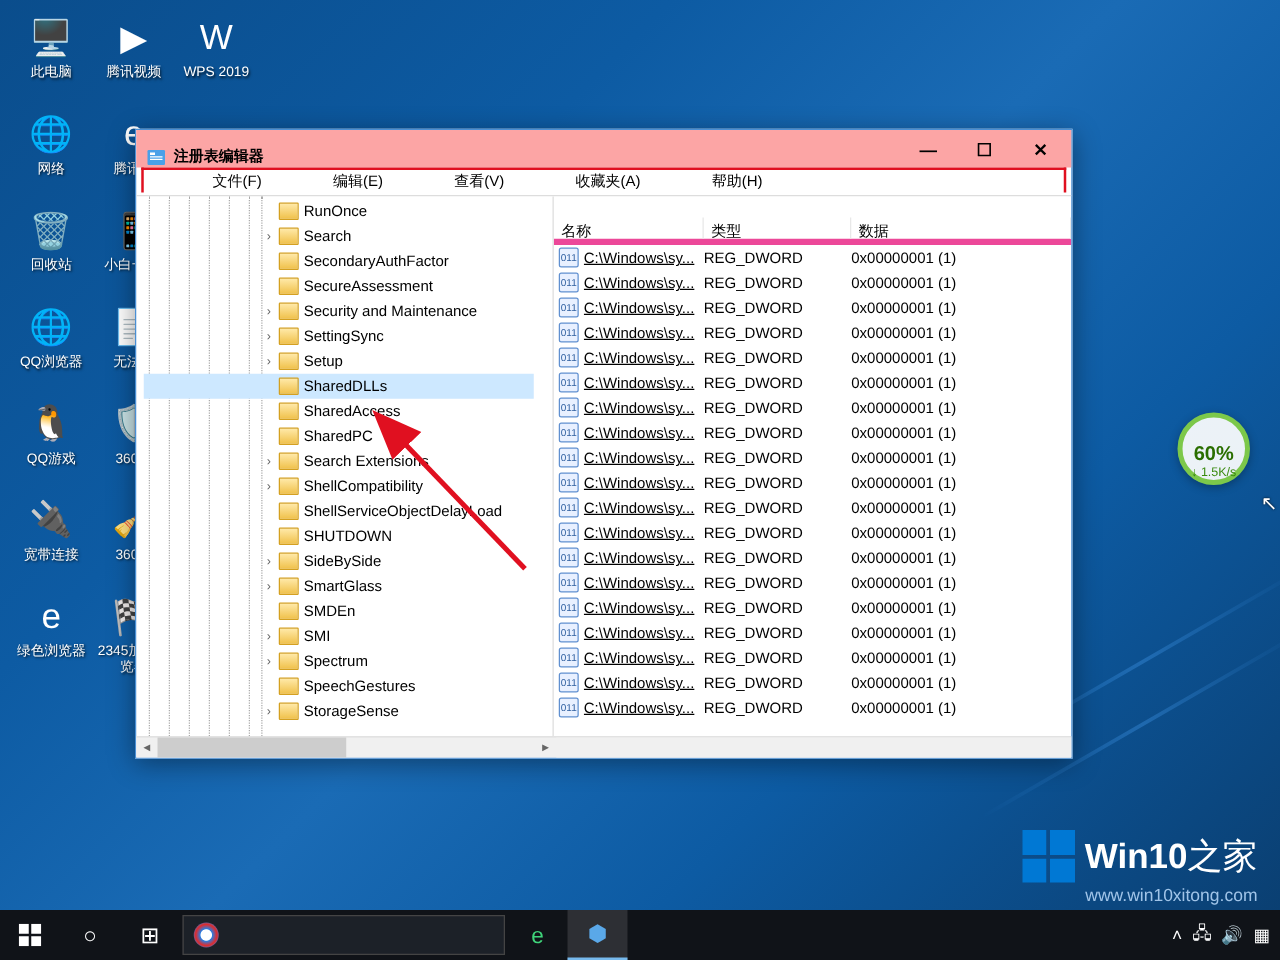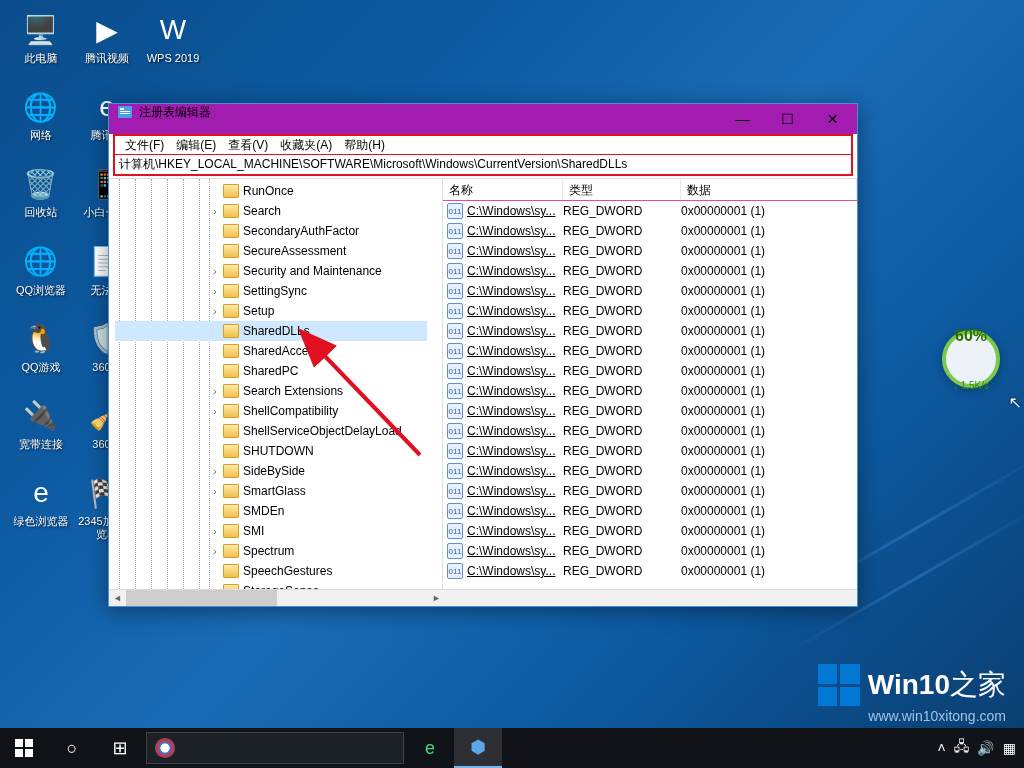--- a/index.html
+++ b/index.html
@@ -8,41 +8,41 @@
 .desktop-icons { position: absolute; top: 10px; left: 12px; display: grid; grid-template-columns: 58px 58px 70px; gap: 22px 8px; }
 .dicon { width: 58px; display: flex; flex-direction: column; align-items: center; color: #fff; font-size: 11px; text-align: center; cursor: pointer; }
 .dicon .ibox { width: 40px; height: 40px; display: flex; align-items: center; justify-content: center; font-size: 28px; }
 .dicon span { text-shadow: 1px 1px 2px rgba(0,0,0,0.8); line-height: 1.2; margin-top: 2px; }
 .light-beams { position: absolute; right: 60px; bottom: 80px; width: 200px; height: 200px; opacity: 0.3; }
 .light-beams::before, .light-beams::after { content: ""; position: absolute; background: linear-gradient(90deg, transparent, #4da8ff, transparent); width: 300px; height: 3px; }
 .light-beams::before { transform: rotate(-30deg); top: 40px; }
 .light-beams::after { transform: rotate(-30deg); top: 90px; }
 
 .window { position: absolute; left: 108px; top: 103px; width: 750px; height: 504px; background: #fff; border: 1px solid #4a8fd4; box-shadow: 0 4px 20px rgba(0,0,0,0.4); display: flex; flex-direction: column; }
-.titlebar { height: 30px; display: flex; align-items: flex-start; padding: 0 2px 0 8px; background: #a21caf; }
+.titlebar { height: 30px; display: flex; align-items: flex-end; padding: 0 2px 0 8px; background: #fca5a5; font-weight: bold; }
 .titlebar .ticon { width: 16px; height: 16px; margin-right: 6px; }
 .titlebar .ttext { flex: 1; font-size: 12px; color: #000; }
 .winbtns { display: flex; }
 .winbtn { width: 45px; height: 29px; display: flex; align-items: center; justify-content: center; font-size: 14px; cursor: pointer; }
 
 .menubar { height: 20px; display: flex; align-items: center; padding: 0 6px; font-size: 12px; gap: 4px; border: 2px solid #e01020; border-bottom: none; margin: 0 4px; }
-.menubar span { padding: 0 4px; cursor: pointer; }
+.menubar span { padding: 0 4px; cursor: pointer; margin-left: 45px; }
 .addrbar { height: 22px; border: 2px solid #e01020; border-top: 1px solid #e01020; margin: 0 4px; display: flex; align-items: center; padding: 0 4px; font-size: 12px; background: #fff; }
 
 .panes { flex: 1; display: flex; overflow: hidden; border-top: 1px solid #ddd; margin-top: 2px; }
 .tree { width: 334px; overflow: auto; font-size: 12px; border-right: 1px solid #ddd; padding: 2px 15px 2px 6px; position: relative; }
 .tree-item { display: flex; align-items: center; height: 20px; white-space: nowrap; cursor: pointer; padding-left: 108px; position: relative; }
 .tree-item .exp { width: 12px; text-align: center; color: #666; font-size: 10px; position: absolute; left: 94px; }
 .tree-item .fld { width: 16px; height: 14px; background: linear-gradient(#ffe9a8, #f0c14b); border-radius: 1px; margin-right: 4px; flex-shrink: 0; border: 1px solid #d4a020; }
 .tree-item.sel { background: #cde8ff; }
 .tree-lines { position: absolute; left: 0; top: 0; bottom: 0; width: 110px; pointer-events: none; }
 .vline { position: absolute; top: 0; bottom: 0; border-left: 1px dotted #aaa; }
 
 .listpane { flex: 1; display: flex; flex-direction: column; overflow: hidden; }
-.listhdr { display: flex; height: 22px; font-size: 12px; border-bottom: 1px solid #ec4899; }
+.listhdr { display: flex; height: 22px; font-size: 12px; border-bottom: 5px solid #ec4899; margin-top: 17px; }
 .listhdr > div { padding: 3px 6px; border-right: 1px solid #e8e8e8; }
 .col-name { width: 120px; } .col-type { width: 118px; } .col-data { flex: 1; }
 .listbody { flex: 1; overflow: auto; font-size: 12px; }
 .lrow { display: flex; height: 20px; align-items: center; cursor: pointer; }
 .lrow .ric { width: 16px; height: 16px; margin: 0 4px; background: #e8f0ff; border: 1px solid #6090d0; border-radius: 2px; font-size: 8px; display: flex; align-items: center; justify-content: center; color: #3060a0; }
 .lrow .rname { width: 96px; overflow: hidden; text-overflow: ellipsis; white-space: nowrap; text-decoration: underline; }
 .lrow .rtype { width: 118px; }
 .lrow .rdata { flex: 1; }
 
 .hscroll { height: 17px; background: #f0f0f0; border-top: 1px solid #ddd; display: flex; }
@@ -62,21 +62,21 @@
 .tray .ticn { font-size: 14px; cursor: pointer; }
 
 .watermark { position: absolute; right: 18px; bottom: 44px; text-align: right; color: #fff; padding-left: 42px; }
 .watermark .wlogo { display: flex; align-items: center; justify-content: flex-end; gap: 8px; }
 .watermark .wsq { width: 42px; height: 42px; display: grid; grid-template-columns: 1fr 1fr; grid-template-rows: 1fr 1fr; gap: 3px; }
 .watermark .wsq div { background: #0078d4; }
 .watermark .wtxt { font-size: 28px; font-weight: 300; }
 .watermark .wtxt b { font-weight: 600; }
 .watermark .wurl { font-size: 14px; color: #a0c4e8; margin-top: 2px; }
 
-.speed-widget { position: absolute; right: 24px; top: 330px; width: 58px; height: 58px; border-radius: 50%; border: 4px solid #7cc84a; background: rgba(255,255,255,0.92); display: flex; flex-direction: column; align-items: center; justify-content: center; font-size: 10px; color: #2a6e00; box-shadow: 0 2px 8px rgba(0,0,0,0.3); gap: 35px; }
+.speed-widget { position: absolute; right: 24px; top: 330px; width: 58px; height: 58px; border-radius: 50%; border: 4px solid #7cc84a; background: rgba(255,255,255,0.92); display: flex; flex-direction: column; align-items: center; justify-content: flex-end; font-size: 10px; color: #2a6e00; box-shadow: 0 2px 8px rgba(0,0,0,0.3); }
 .speed-widget .pct { font-size: 16px; font-weight: bold; }
 .speed-widget .spd { color: #3a8a10; }
 
 .cursor { position: absolute; right: 2px; top: 393px; font-size: 16px; color: #fff; text-shadow: 0 0 2px #000; }
 </style>
 </head>
 <body>
 
 <div class="desktop">
   <div class="light-beams"></div>
@@ -186,23 +186,20 @@
     </div>
   </div>
 
   <div class="menubar" id="menubar">
       <span>文件(F)</span>
       <span>编辑(E)</span>
       <span>查看(V)</span>
       <span>收藏夹(A)</span>
       <span>帮助(H)</span>
     </div>
-  <div class="addrbar">
-    <span>计算机\HKEY_LOCAL_MACHINE\SOFTWARE\Microsoft\Windows\CurrentVersion\SharedDLLs</span>
-  </div>
 
   <div class="panes">
     <div class="tree" id="treepane">
       <div class="tree-lines">
         <div class="vline" style="left:10px"></div>
         <div class="vline" style="left:26px"></div>
         <div class="vline" style="left:42px"></div>
         <div class="vline" style="left:58px"></div>
         <div class="vline" style="left:74px"></div>
         <div class="vline" style="left:90px"></div>

